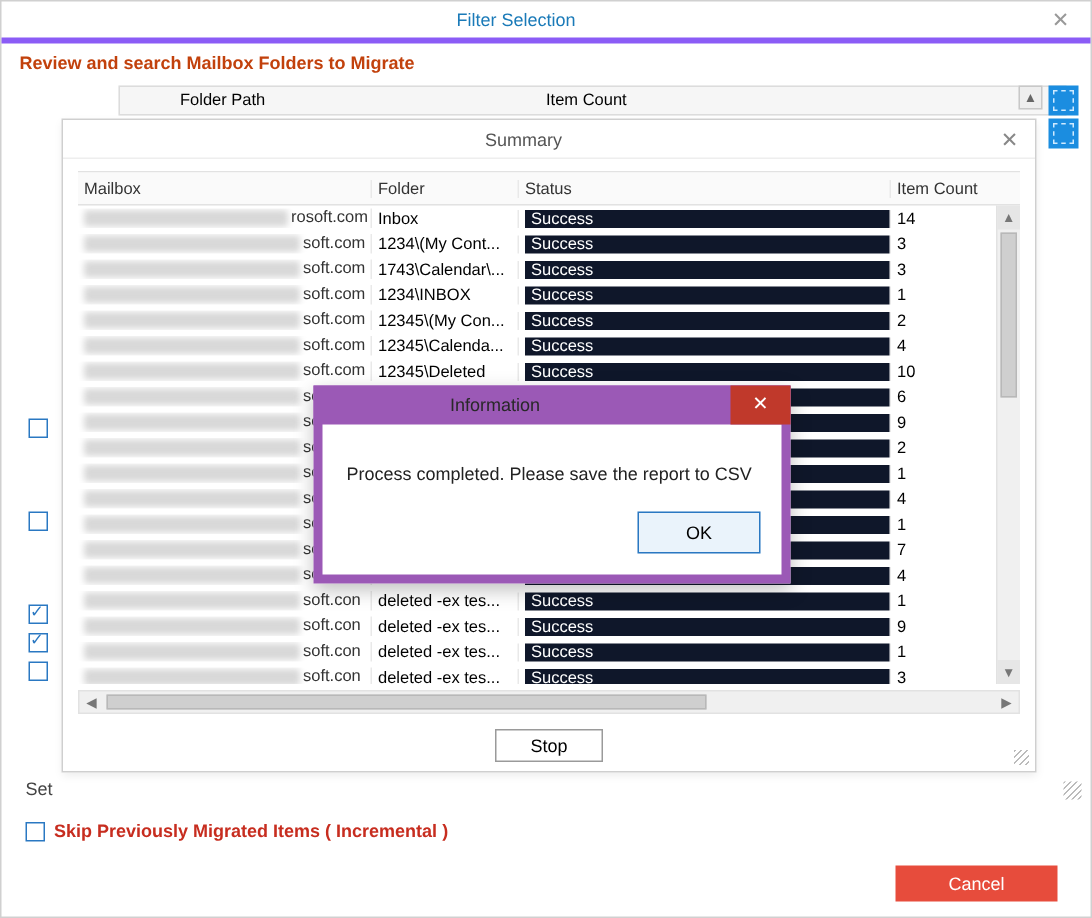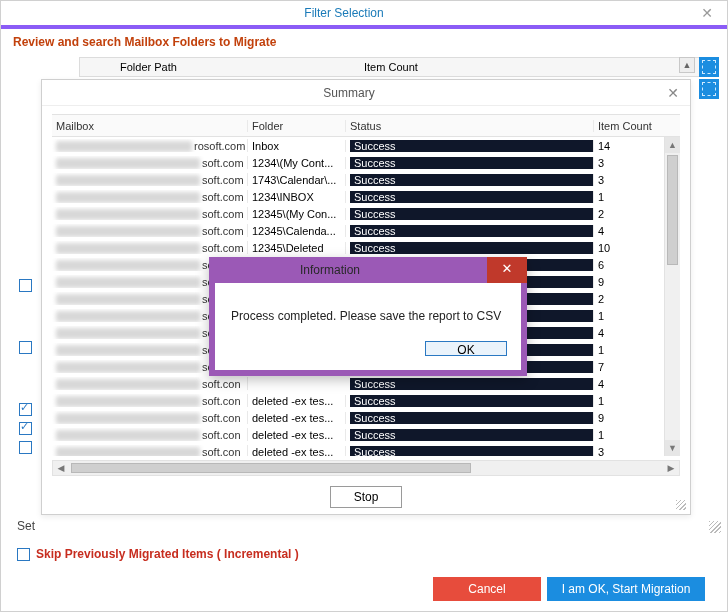--- a/index.html
+++ b/index.html
@@ -54,21 +54,21 @@
   .stop-btn { width: 72px; height: 22px; border: 1px solid #9a9a9a; background: #fff; font-size: 12px; cursor: pointer; }
   .sgrip { position: absolute; right: 4px; bottom: 4px; width: 10px; height: 10px; background: repeating-linear-gradient(135deg, #bbb 0 1px, transparent 1px 3px); }
 
   
   .info { position: absolute; left: 208px; top: 256px; width: 318px; border: 6px solid #9b59b6; background: #fff; box-shadow: 0 4px 12px rgba(0,0,0,.25); }
   .info-title { height: 26px; background: #9b59b6; margin: -6px -6px 0 -6px; padding: 0 0 0 0; display: flex; align-items: center; color: #222; font-size: 12px; gap: 36px; }
   .info-title .t { flex: 1; text-align: center; color: #282828; }
   .info-title .x { width: 40px; height: 26px; background: #c0392b; color: #fff; text-align: center; line-height: 24px; font-size: 13px; cursor: pointer; }
   .info-body { padding: 26px 16px 8px 16px; font-size: 12px; color: #222; }
   .info-foot { display: flex; justify-content: flex-end; padding: 10px 14px 14px 14px; }
-  .ok-btn { width: 82px; height: 15px; border: 1px solid #2a78c2; background: #eaf3fb; font-size: 12px; cursor: pointer; }
+  .ok-btn { width: 82px; height: 28px; border: 1px solid #2a78c2; background: #eaf3fb; font-size: 12px; cursor: pointer; }
 
   
   .skip-row { position: absolute; left: 16px; top: 546px; display: flex; align-items: center; gap: 6px; font-size: 12px; color: #c72d1f; font-weight: bold; }
   .skip-row .cb { border-color: #2a78c2; }
   .btn-row { position: absolute; right: 22px; bottom: 10px; display: flex; gap: 6px; }
   .btn { height: 24px; font-size: 12px; border: none; color: #fff; padding: 0 14px; cursor: pointer; }
   .btn-cancel { background: #e74c3c; width: 108px; }
   .btn-start { background: #1b8de0; width: 158px; }
 </style>
 </head>
@@ -301,16 +301,15 @@
       <button class="ok-btn">OK</button>
     </div>
   </div>
 
   <div class="skip-row">
     <span class="cb"></span>
     <span>Skip Previously Migrated Items ( Incremental )</span>
   </div>
   <div class="btn-row">
     <button class="btn btn-cancel">Cancel</button>
-    <button class="btn btn-start">I am OK, Start Migration</button>
   </div>
 
 </div>
 
 </body></html>

